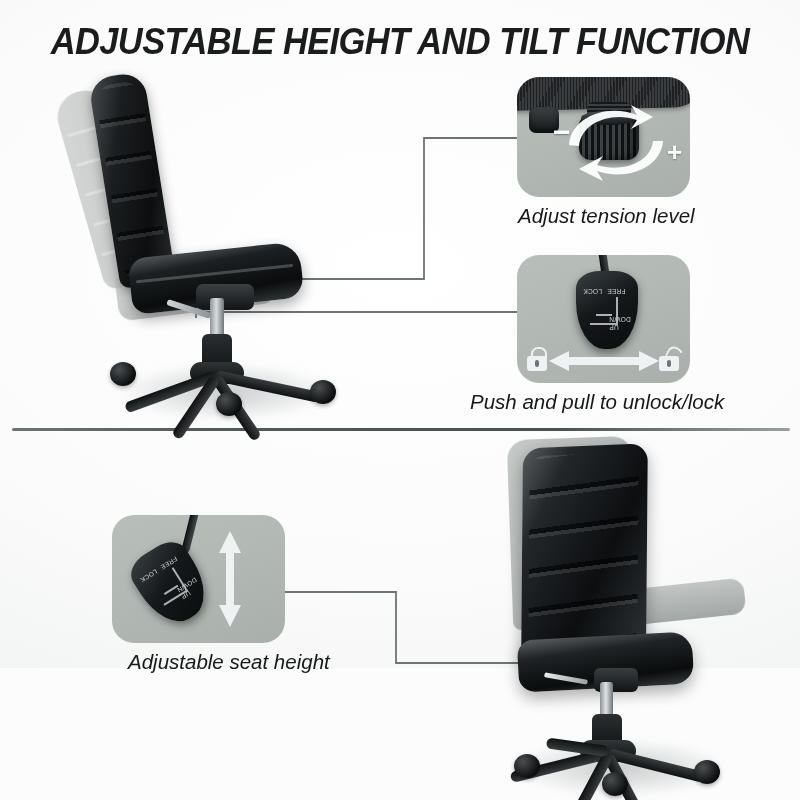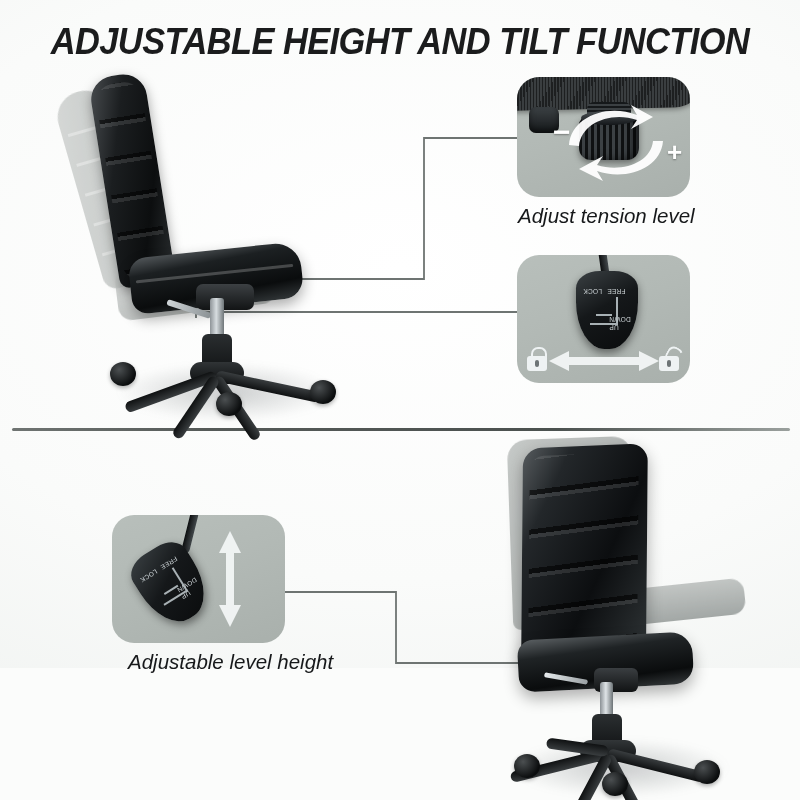--- a/index.html
+++ b/index.html
@@ -382,20 +382,21 @@
       </div>
       <span class="lockicon" style="left:10px;top:92px;width:20px;height:24px;">
         <span class="shackle"></span>
         <span class="bodyl"></span>
       </span>
       <span class="lockicon open" style="left:142px;top:92px;width:20px;height:24px;">
         <span class="shackle"></span>
         <span class="bodyl"></span>
       </span>
     </div>
+    <div class="cap">Push and pull to unlock/lock</div>
   </div>
 
   <div class="callout" id="callout-seat">
     <div class="box">
       <div class="lever" style="left:22px;top:-4px;width:80px;height:120px;">
         <div class="stem" style="left:52px;top:0px;height:42px;transform:rotate(14deg);"></div>
         <div class="paddle" style="left:6px;top:34px;transform:rotate(-32deg);">
           <div class="glyph">
             <span class="lbl l1">LOCK</span>
             <span class="lbl l2">FREE</span>
@@ -404,21 +405,21 @@
             <span class="pic"></span>
           </div>
         </div>
       </div>
       <div class="arrow-v">
         <svg width="26" height="96" viewBox="0 0 26 96">
           <path d="M13 0 L24 22 L17 22 L17 74 L24 74 L13 96 L2 74 L9 74 L9 22 L2 22 Z" fill="#f2f5f6" opacity="0.95"></path>
         </svg>
       </div>
     </div>
-    <div class="cap">Adjustable level height</div>
+    <div class="cap">Adjustable seat height</div>
   </div>
 
   <div class="photo" id="chair-front">
     <div class="floor-shadow" style="left:40px;top:306px;width:220px;height:60px;"></div>
     <div class="f-ghost"></div>
     <div class="f-ghost-arm"></div>
     <div class="f-back"></div>
     <div class="f-seat"></div>
     <div class="f-lever"></div>
     <div class="f-mech"></div>

